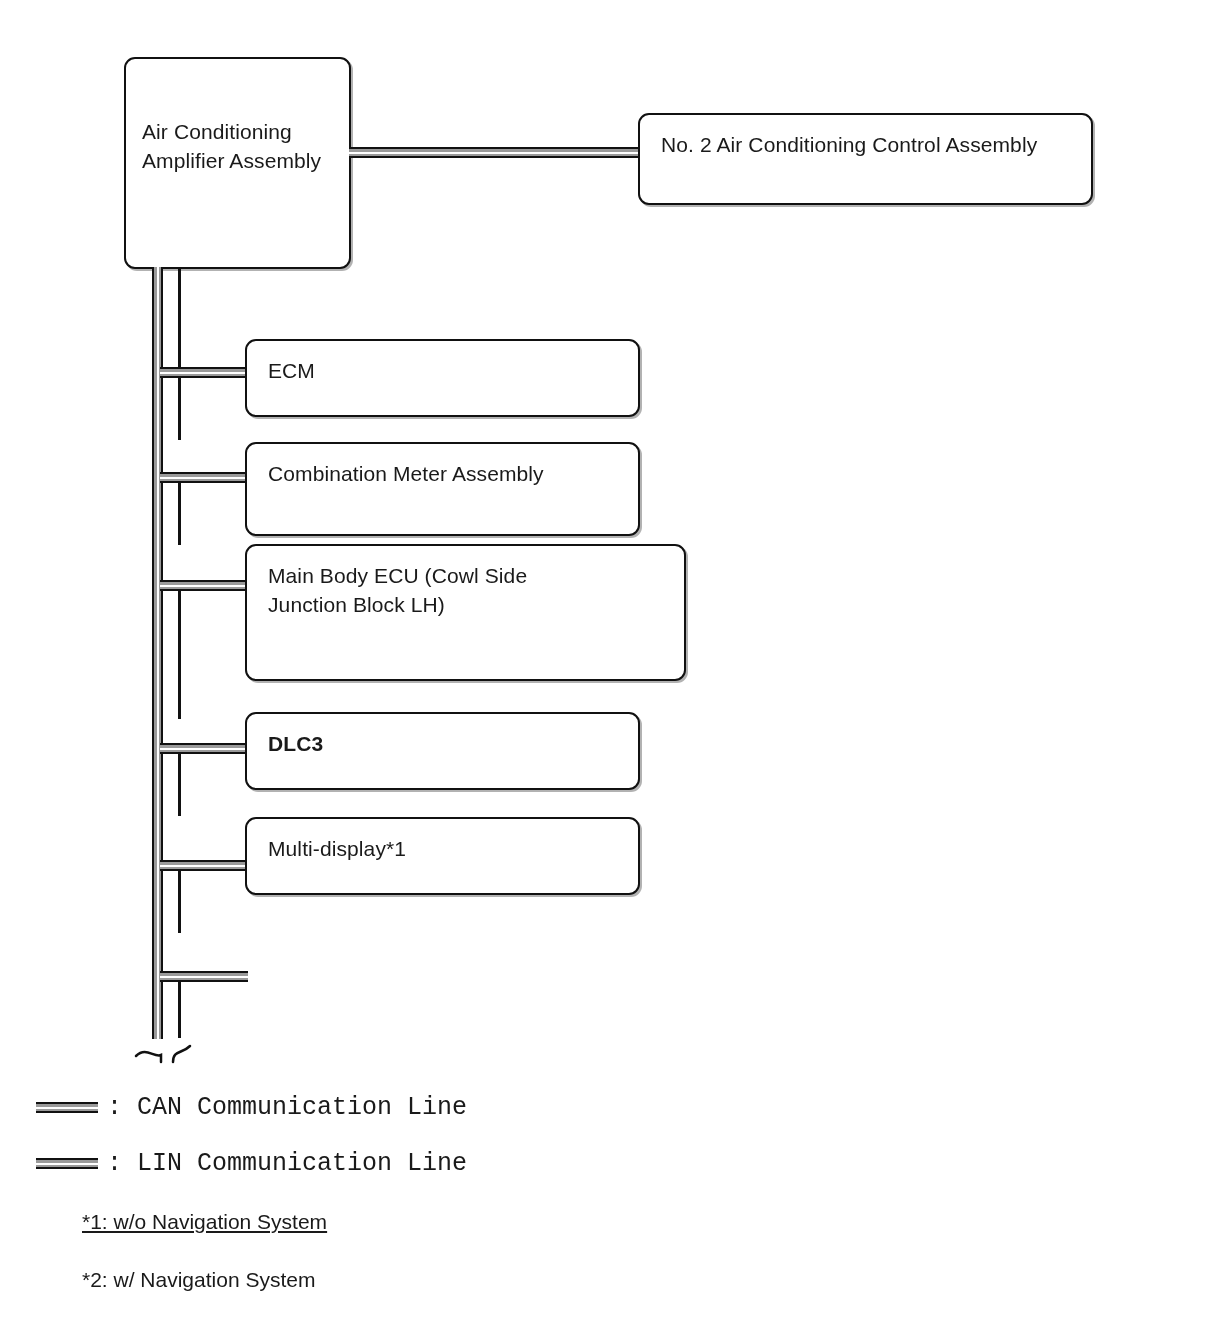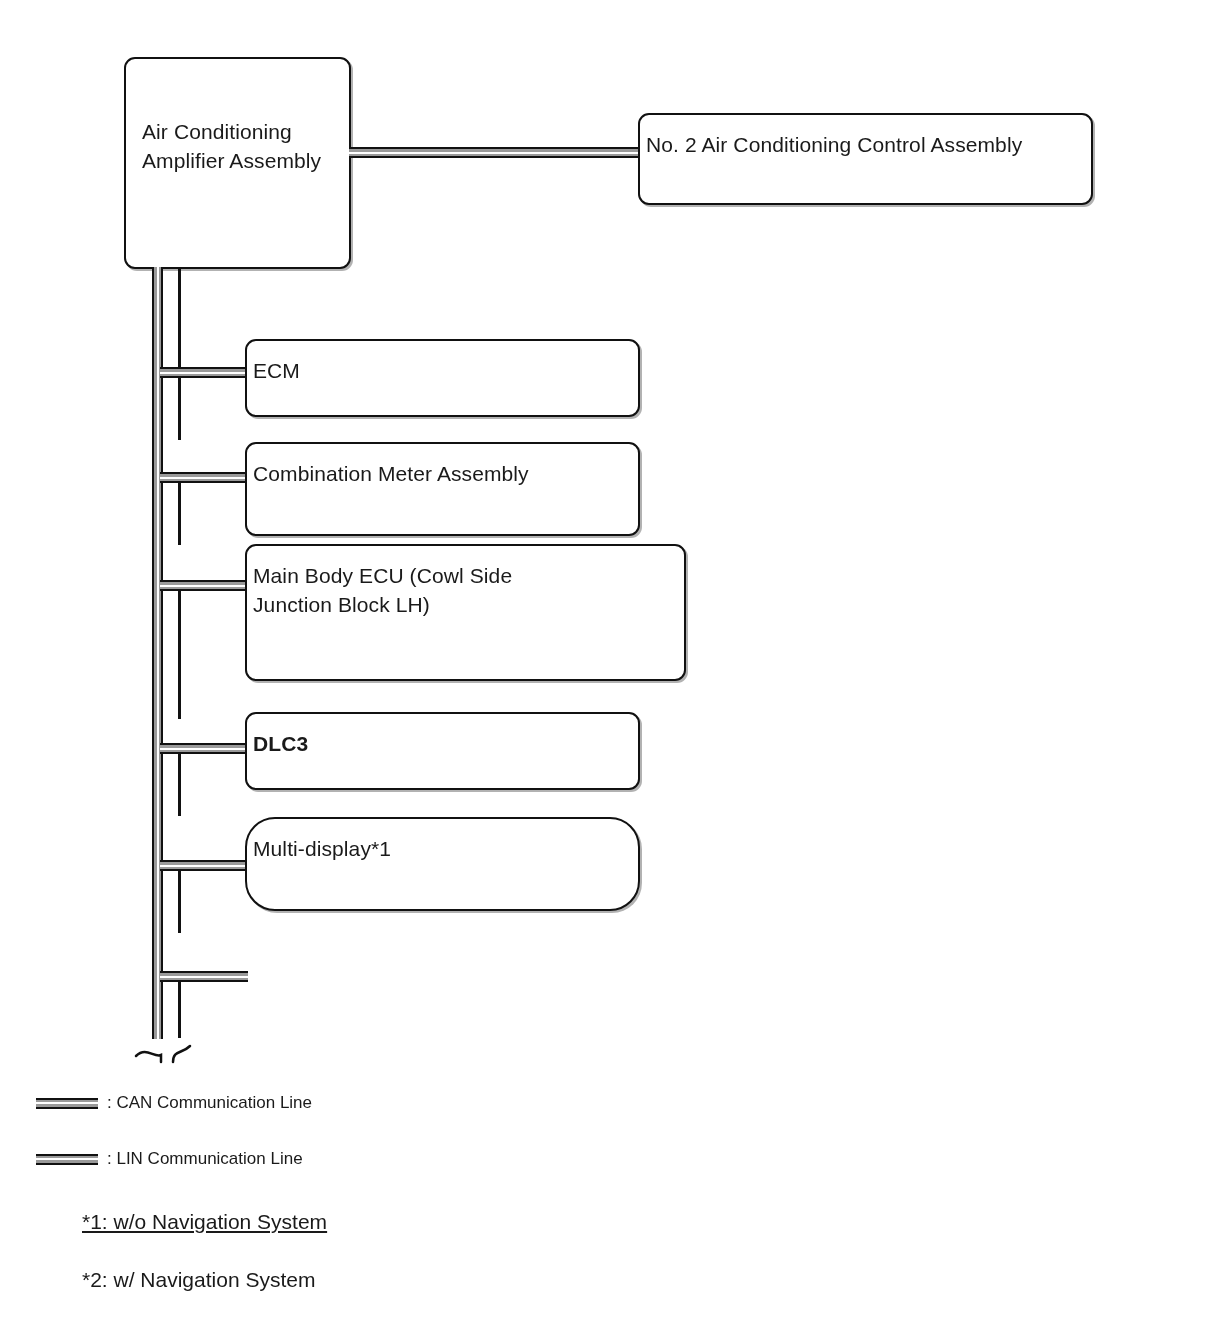--- a/index.html
+++ b/index.html
@@ -25,21 +25,21 @@
   .node {
     position: absolute;
     box-sizing: border-box;
     background: #ffffff;
     border: 2.5px solid #111111;
     border-radius: 11px;
     box-shadow: 2px 2px 0 rgba(0,0,0,0.30);
   }
   .node .node-label {
     position: absolute;
-    left: 6px;
+    left: 21px;
     top: 15px;
     right: 12px;
     font-size: 21px;
     line-height: 29px;
     color: #1a1a1a;
     white-space: pre-line;
     letter-spacing: 0.1px;
   }
   .node.root .node-label {
     top: 58px;
@@ -114,24 +114,25 @@
   .legend-swatch::after {
     content: "";
     position: absolute;
     left: 0; right: 0;
     top: 50%;
     margin-top: -1px;
     height: 2px;
     background: #ffffff;
   }
   .legend-text {
-    font-size: 17px;
+    font-size: 25px;
     color: #1a1a1a;
     margin-left: 9px;
     white-space: nowrap;
+    font-family: Liberation Mono, monospace;
   }
 
   
   .footnote {
     position: absolute;
     font-size: 21px;
     color: #1a1a1a;
     white-space: nowrap;
   }
 </style>
@@ -184,21 +185,21 @@
   <div class="h-bus" style="left:160px; top:743px; width:88px;"></div>
   <div class="v-stroke" style="left:178px; top:754px; height:62px;"></div>
 
   <div class="node" style="left:245px; top:712px; width:395px; height:78px;font-weight:bold;">
     <div class="node-label">DLC3</div>
   </div>
 
   <div class="h-bus" style="left:160px; top:860px; width:88px;"></div>
   <div class="v-stroke" style="left:178px; top:871px; height:62px;"></div>
 
-  <div class="node" style="left:245px; top:817px; width:395px; height:94px;border-radius:30px;">
+  <div class="node" style="left:245px; top:817px; width:395px; height:78px;">
     <div class="node-label">Multi-display*1</div>
   </div>
 
   <div class="h-bus" style="left:160px; top:971px; width:88px;"></div>
   <div class="v-stroke" style="left:178px; top:982px; height:56px;"></div>
 
 
   <div class="legend-row" style="left:36px; top:1093px;">
     <span class="legend-swatch"></span>
     <span class="legend-text">: CAN Communication Line</span>

